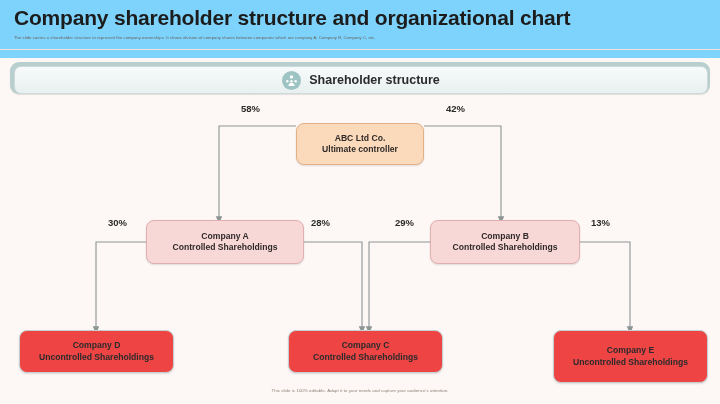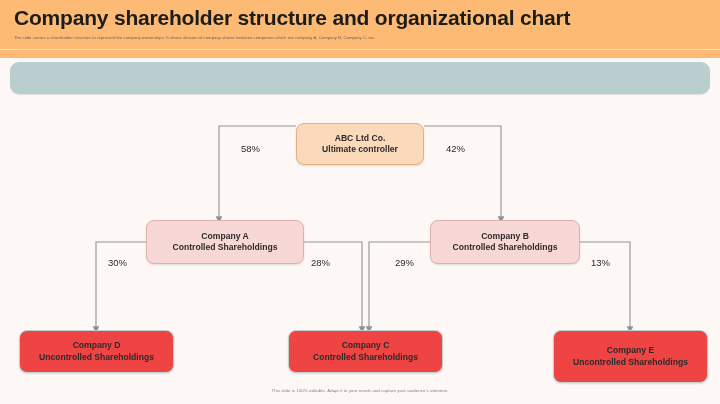--- a/index.html
+++ b/index.html
@@ -5,21 +5,21 @@
   html,body{margin:0;padding:0;}
   body{
     width:720px;height:404px;overflow:hidden;
     background:#fdf7f4;
     font-family:"Liberation Sans", sans-serif;
     position:relative;
   }
   .slide{position:absolute;inset:0;background:#fdf8f5;}
 
   
-  .header{position:absolute;left:0;top:0;width:720px;height:58px;background:#fdba74;}
+  .header{position:absolute;left:0;top:0;width:720px;height:58px;background:#7dd3fc;}
   .title{
     position:absolute;left:14px;top:6px;
     font-size:21px;font-weight:700;color:#1c1c1c;
     letter-spacing:-0.2px;white-space:nowrap;
   }
   .subtitle{
     position:absolute;left:14px;top:35px;width:690px;
     font-size:4.2px;color:#6a5f5a;line-height:1.2;
     white-space:nowrap;letter-spacing:0.05px;
   }
@@ -67,43 +67,54 @@
     box-shadow:0 1px 2px rgba(0,0,0,.12);
   }
   .node-leaf{
     background:#ef4444;border:1px solid #c2d0d0;
     box-shadow:0 1px 2px rgba(0,0,0,.12);
     color:#2b2b2b;
   }
 
   
   .elabel{
-    position:absolute;font-size:9.5px;font-weight:400;color:#2b2b2b;
+    position:absolute;font-size:9.5px;font-weight:700;color:#2b2b2b;
     white-space:nowrap;
-    margin-top:40px;
   }
 
   
   .footer{
     position:absolute;left:0;top:388px;width:720px;text-align:center;
     font-size:4.4px;color:#8b8079;letter-spacing:.05px;
   }
 </style>
 </head>
 <body>
 
 <div class="slide">
 
   <div class="header">
     <div class="title">Company shareholder structure and organizational chart</div>
     <div class="subtitle">The slide carries a shareholder structure to represent the company ownerships. It shows division of company shares between companies which are company A, Company B, Company C, etc.</div>
     <div class="hdr-rule"></div>
   </div>
 
   <div class="banner-outer"></div>
+  <div class="banner-inner">
+    <span class="banner-icon">
+      <svg width="13" height="13" viewBox="0 0 24 24" aria-hidden="true">
+        <circle cx="12" cy="5.4" r="3.1" fill="#ffffff"></circle>
+        <path d="M6.2 22c0-3.4 2.6-5.9 5.8-5.9s5.8 2.5 5.8 5.9z" fill="#ffffff"></path>
+        <circle cx="4.3" cy="13.6" r="2.3" fill="#ffffff"></circle>
+        <circle cx="19.7" cy="13.6" r="2.3" fill="#ffffff"></circle>
+        <circle cx="12" cy="13.2" r="2.3" fill="#ffffff"></circle>
+      </svg>
+    </span>
+    <span class="banner-label">Shareholder structure</span>
+  </div>
 
   <div class="canvas">
 
     <svg class="edges" viewBox="0 0 720 290">
       <defs>
         <marker id="ah" markerWidth="7" markerHeight="7" refX="3.4" refY="3" orient="auto">
           <path d="M0,0 L6.4,3 L0,6 z" fill="#8d9496"></path>
         </marker>
       </defs>
       <g fill="none" stroke="#8d9496" stroke-width="1.1">

